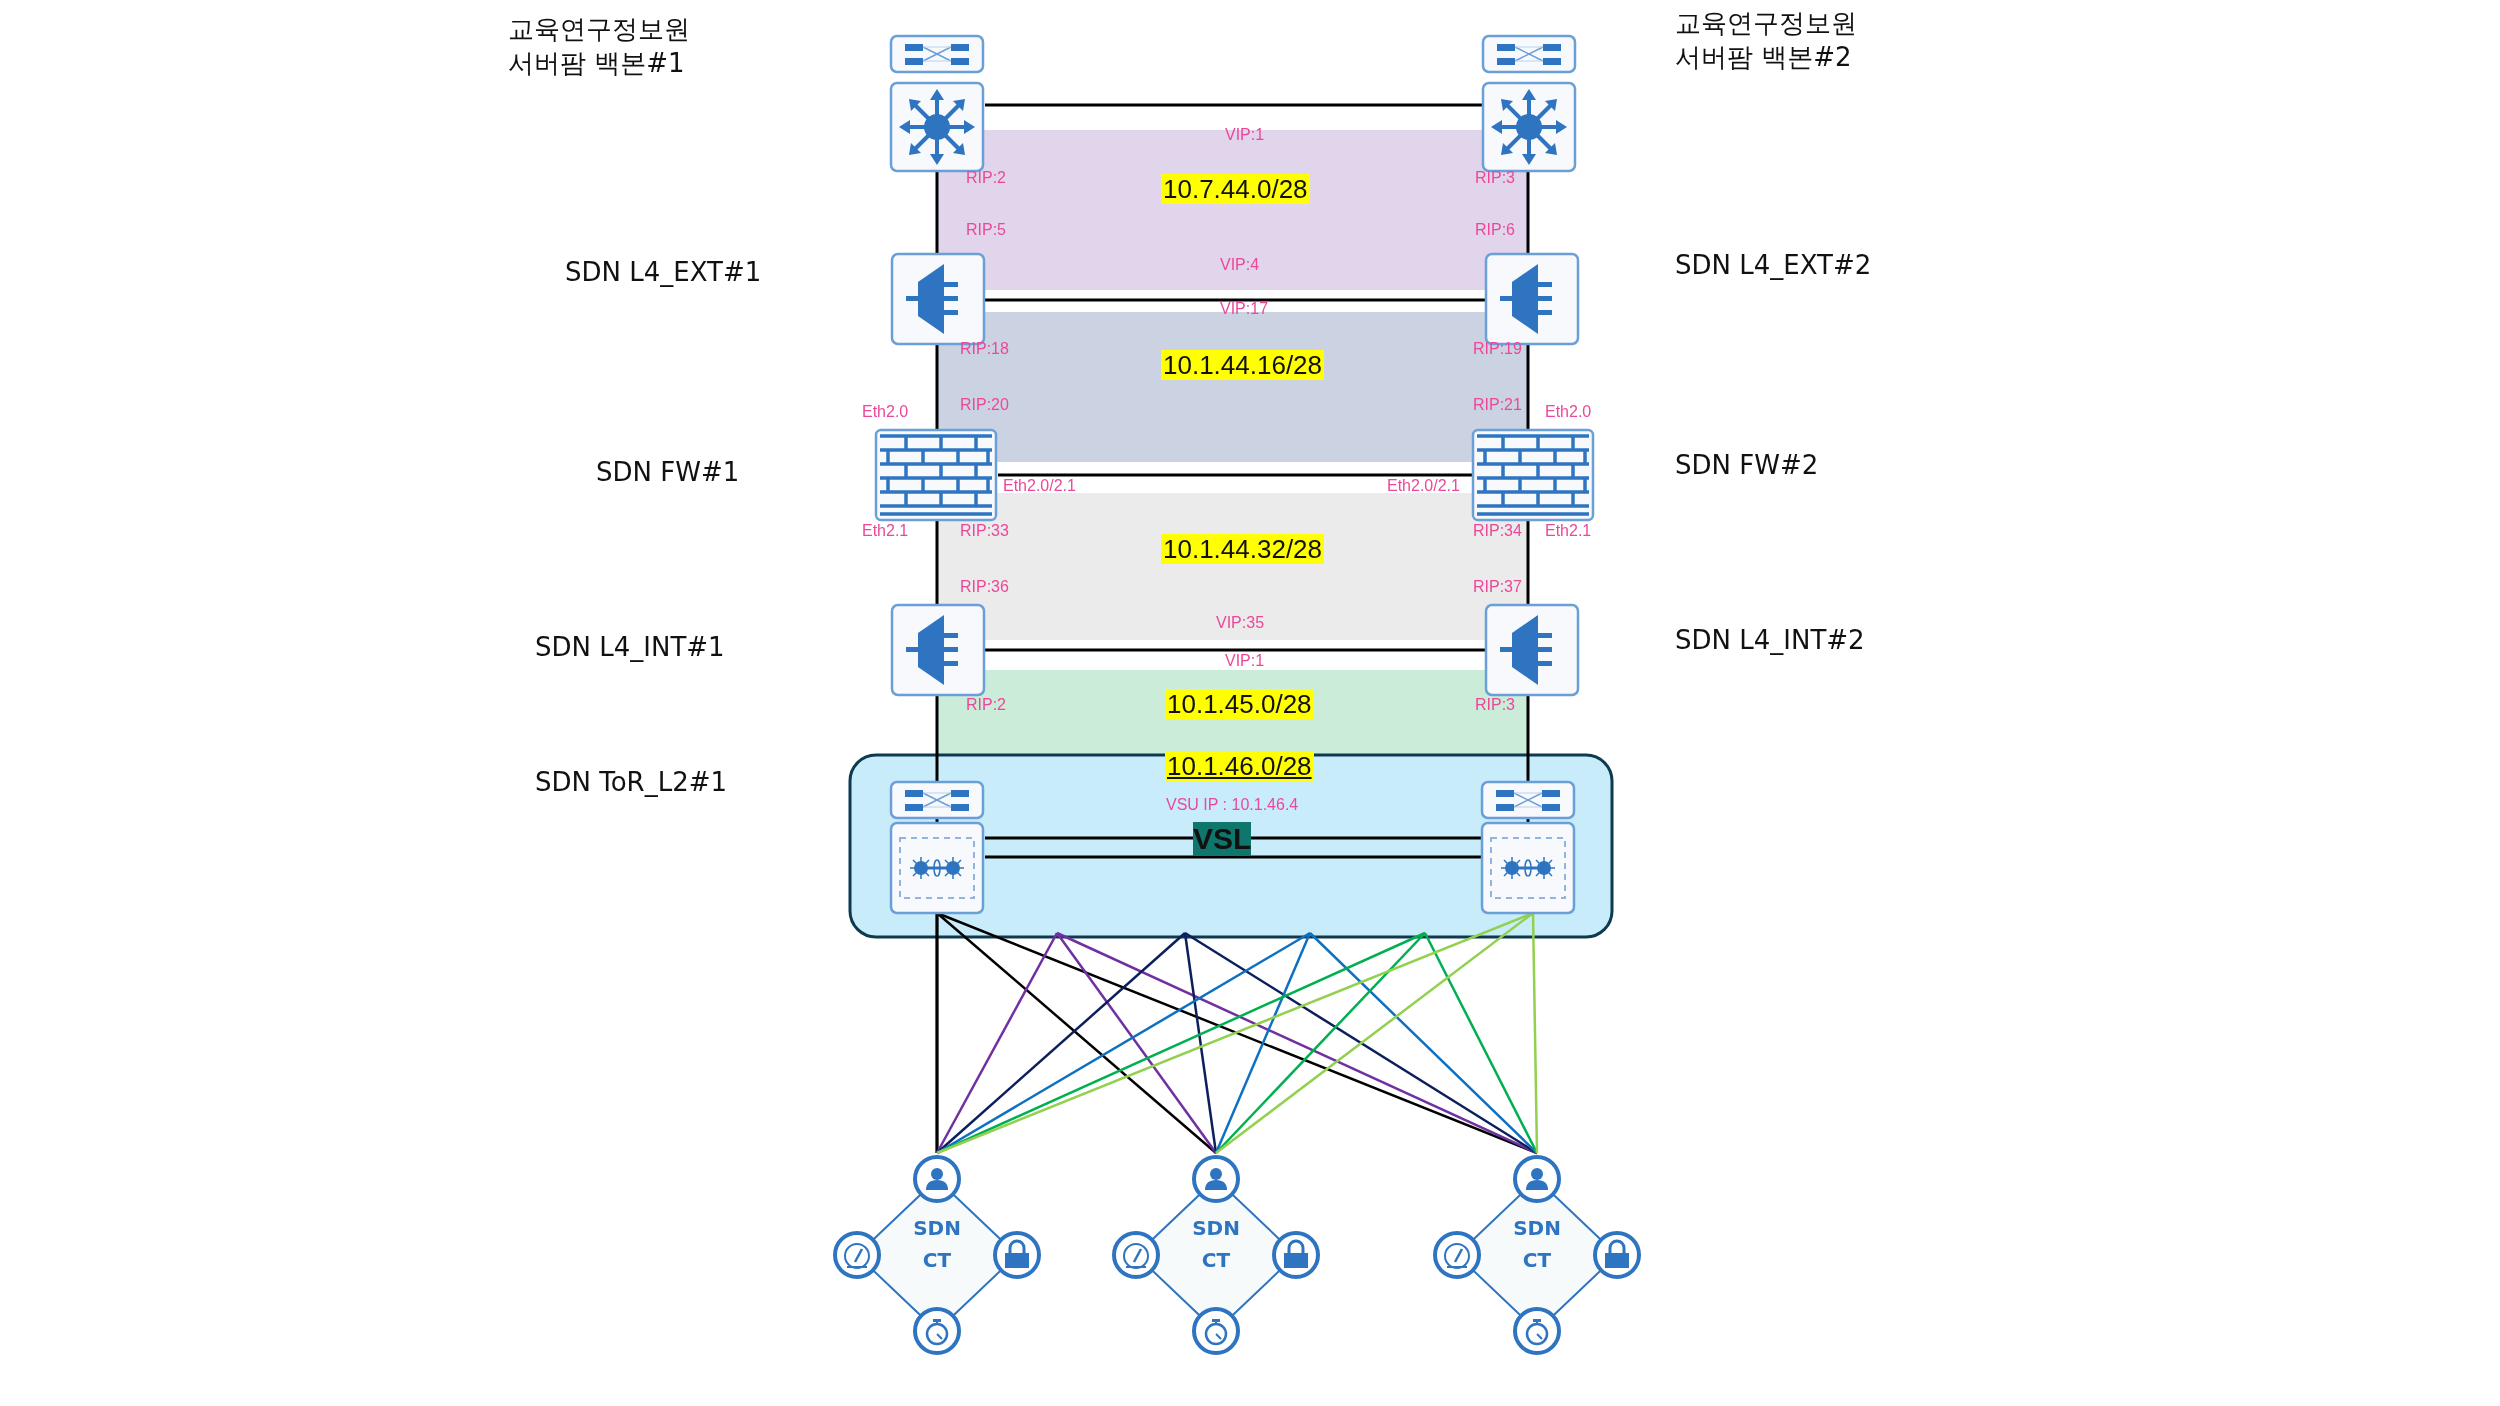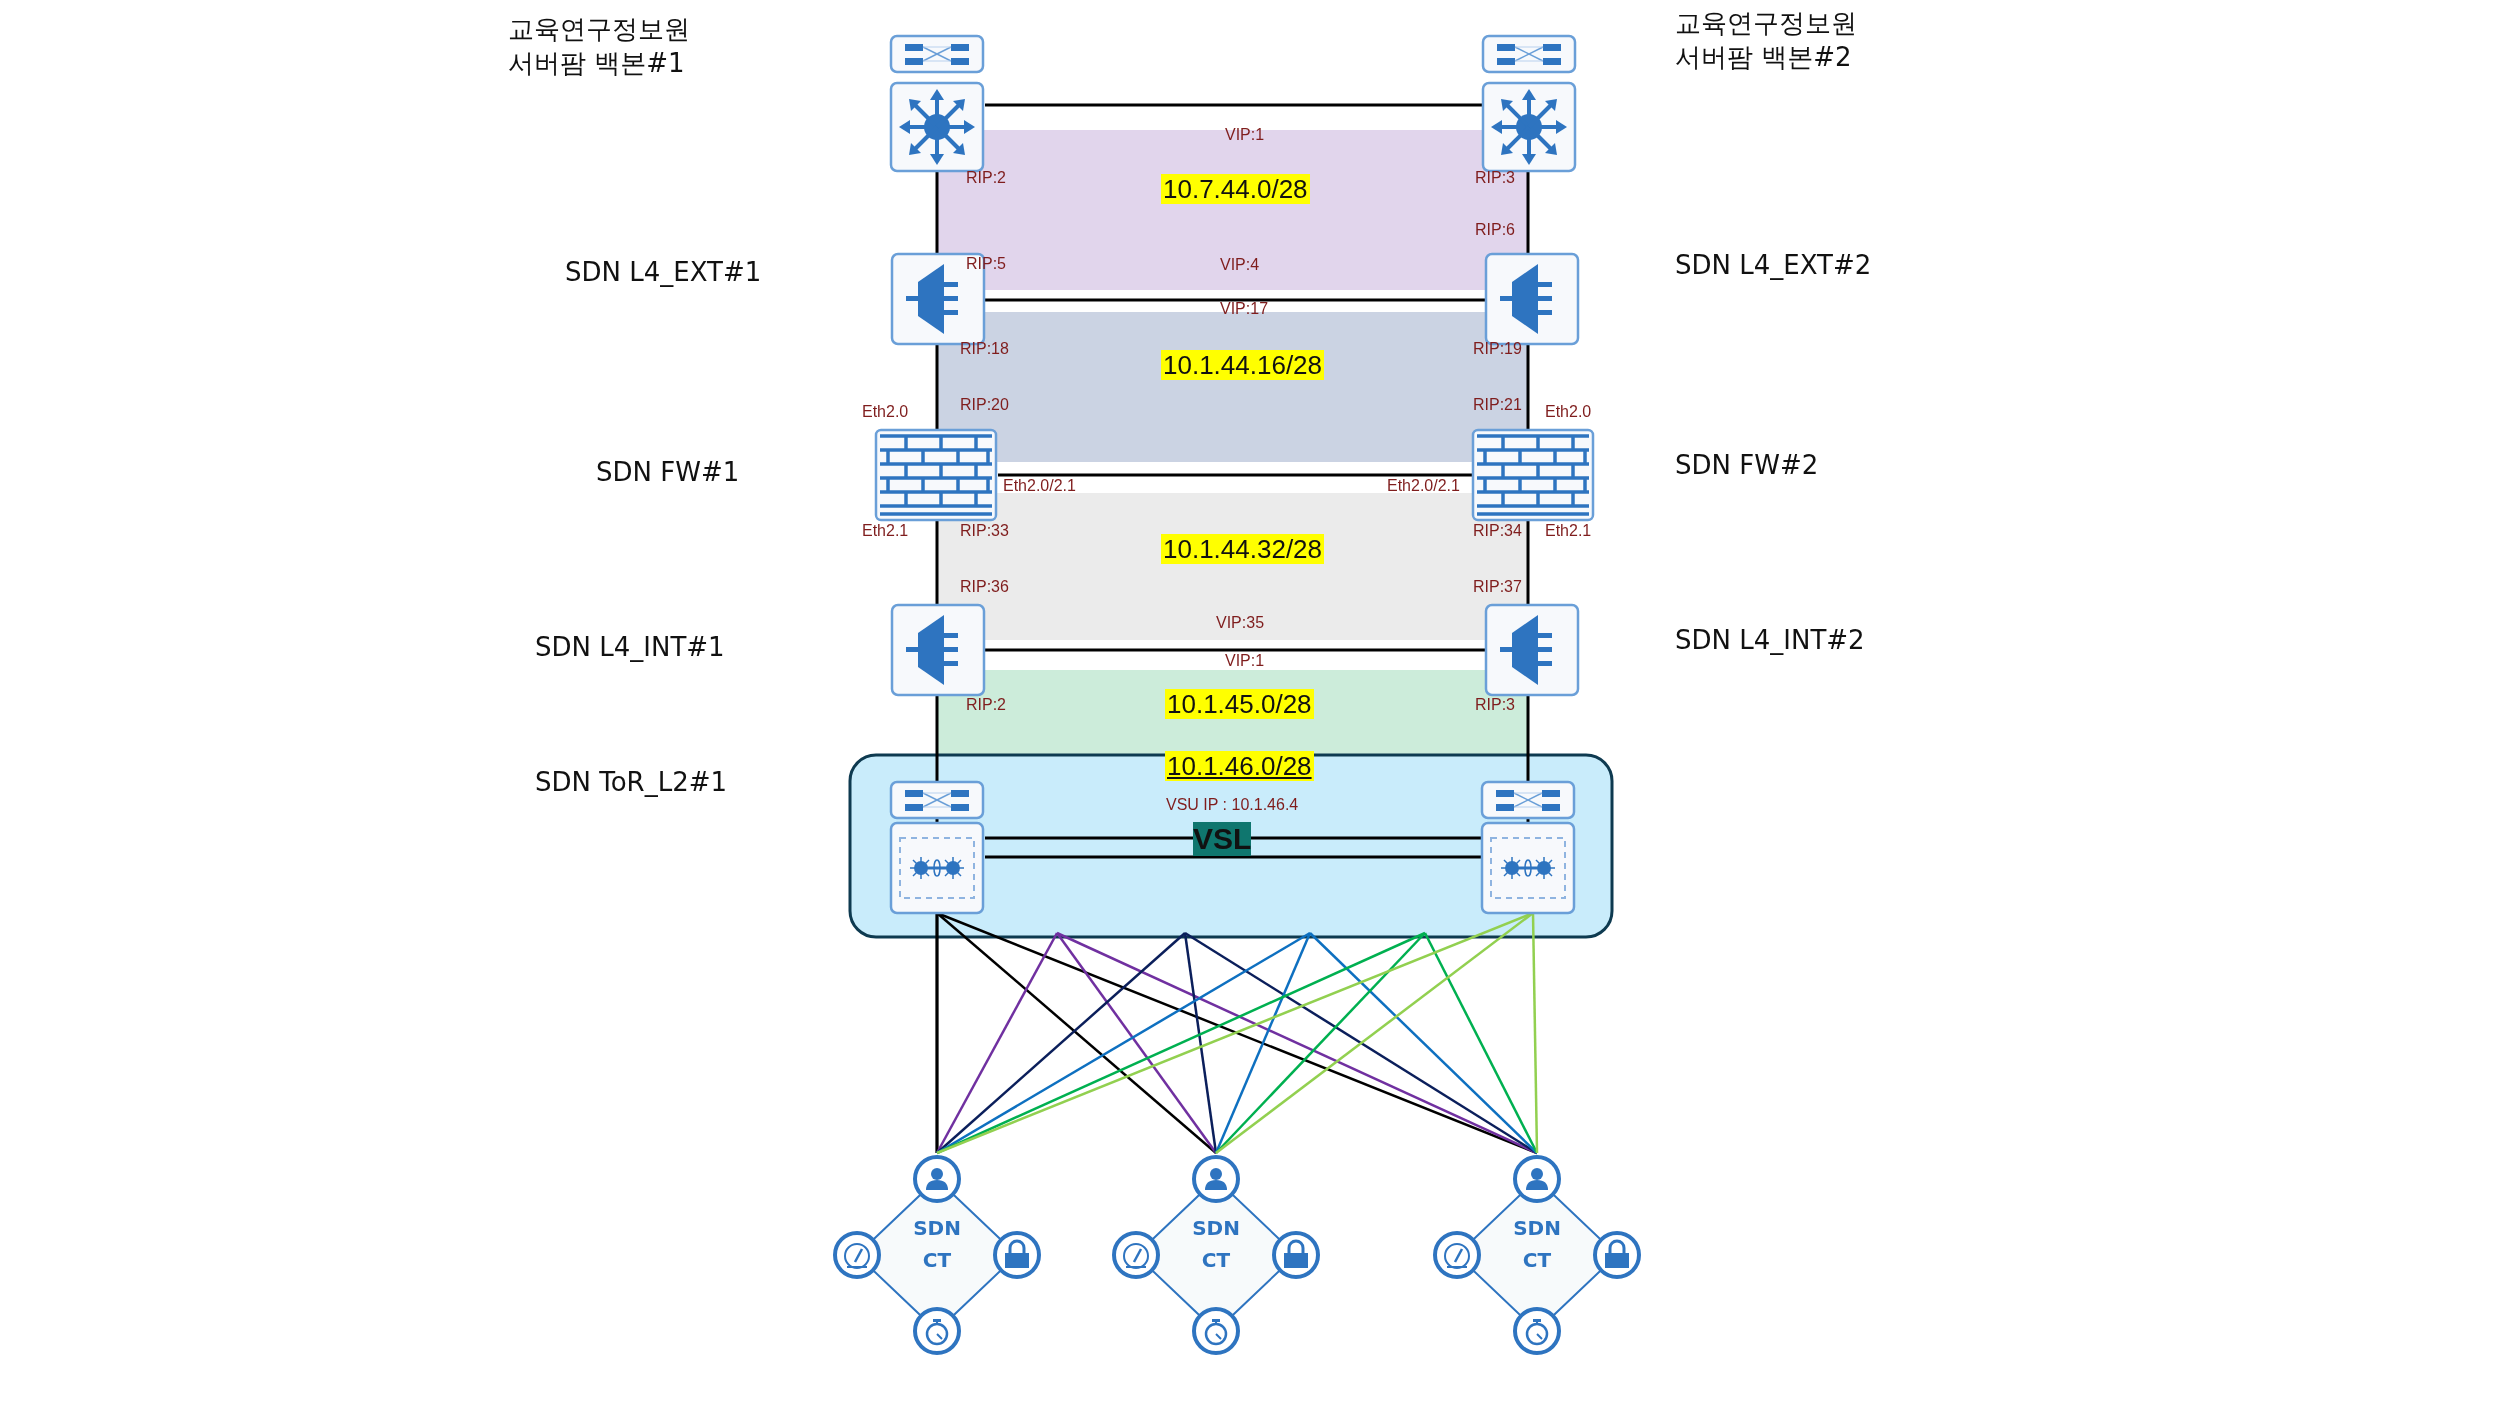--- a/index.html
+++ b/index.html
@@ -1,21 +1,21 @@
 <!DOCTYPE html>
 <html><head>
 <meta charset="utf-8">
 <style>
   html, body { margin:0; padding:0; background:#ffffff; }
   body { width:2500px; height:1406px; position:relative; overflow:hidden;
          font-family: "DejaVu Sans", "Liberation Sans", sans-serif; }
   #canvas { position:absolute; left:0; top:0; }
   .lbl { position:absolute; color:#111; white-space:nowrap; }
   .node-label { font-size:26px; line-height:34px; }
-  .small { font-size:16px; font-family: "Liberation Sans", "DejaVu Sans", sans-serif; color:#7f1d1d; }
+  .small { font-size:16px; font-family: "Liberation Sans", "DejaVu Sans", sans-serif; color:#ec4899; }
   .subnet { font-size:26px; background:#ffff00; padding:0 2px; line-height:30px; font-family:"Liberation Sans", sans-serif; }
   .vsl { font-size:30px; font-weight:bold; background:#0f766e; line-height:34px; font-family:"Liberation Sans", sans-serif; }
   .ct-text { font-size:20px; font-weight:bold; color:#2e74c0; text-align:center; line-height:32px; width:90px; font-family:"DejaVu Sans", sans-serif; }
 </style>
 </head>
 <body>
 
 <svg id="canvas" width="2500" height="1406" viewBox="0 0 2500 1406" xmlns="http://www.w3.org/2000/svg">
   <defs>
 
@@ -239,21 +239,21 @@
 <div class="lbl node-label" style="left:596px; top:455px;">SDN FW#1</div>
 <div class="lbl node-label" style="left:1675px; top:448px;">SDN FW#2</div>
 <div class="lbl node-label" style="left:535px; top:630px;">SDN L4_INT#1</div>
 <div class="lbl node-label" style="left:1675px; top:623px;">SDN L4_INT#2</div>
 <div class="lbl node-label" style="left:535px; top:765px;">SDN ToR_L2#1</div>
 
 <div class="lbl small" style="left:1225px; top:126px;">VIP:1</div>
 <div class="lbl small" style="left:966px; top:169px;">RIP:2</div>
 <div class="lbl small" style="left:1475px; top:169px;">RIP:3</div>
 <div class="lbl subnet" style="left:1161px; top:174px;">10.7.44.0/28</div>
-<div class="lbl small" style="left:966px; top:221px;margin-top:34px;">RIP:5</div>
+<div class="lbl small" style="left:966px; top:221px;">RIP:5</div>
 <div class="lbl small" style="left:1475px; top:221px;">RIP:6</div>
 <div class="lbl small" style="left:1220px; top:256px;">VIP:4</div>
 
 <div class="lbl small" style="left:1220px; top:300px;">VIP:17</div>
 <div class="lbl small" style="left:960px; top:340px;">RIP:18</div>
 <div class="lbl small" style="left:1473px; top:340px;">RIP:19</div>
 <div class="lbl subnet" style="left:1161px; top:350px;">10.1.44.16/28</div>
 <div class="lbl small" style="left:960px; top:396px;">RIP:20</div>
 <div class="lbl small" style="left:1473px; top:396px;">RIP:21</div>
 

